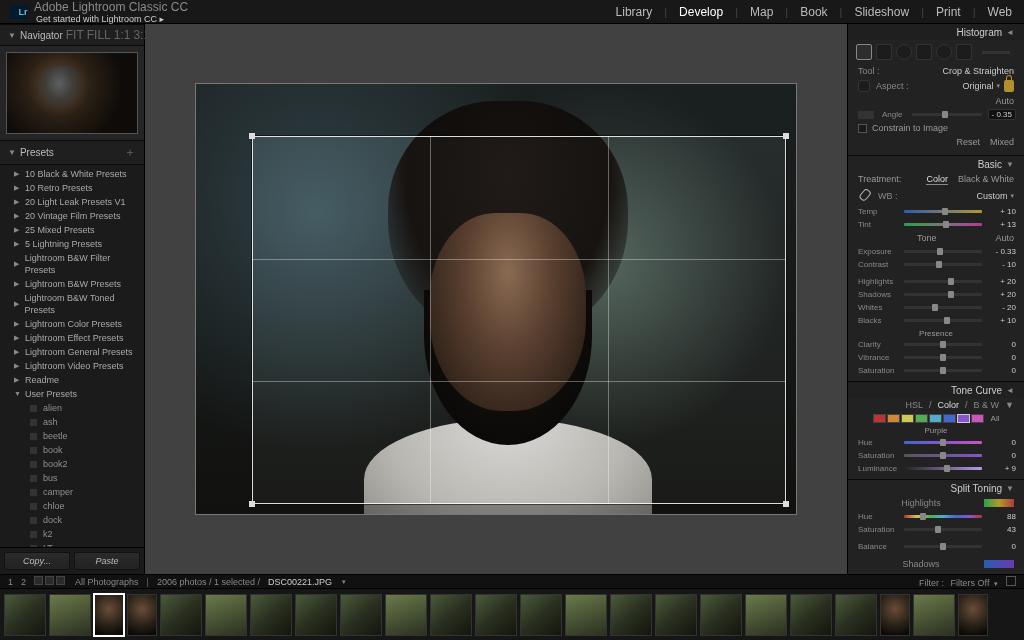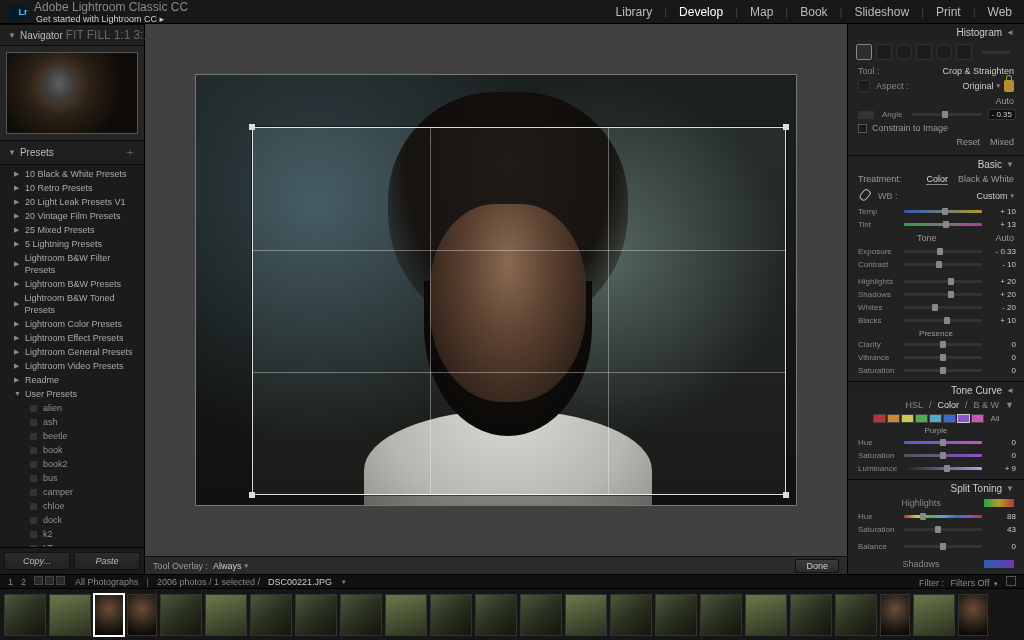--- a/index.html
+++ b/index.html
@@ -228,26 +228,20 @@
           <div class="grid-v" style="left: calc(56px + 2*(100% - 66px)/3);"></div>
           <div class="grid-h" style="top: calc(52px + (100% - 62px)/3);"></div>
           <div class="grid-h" style="top: calc(52px + 2*(100% - 62px)/3);"></div>
 
           <div class="handle" style="left:53px;top:49px;"></div>
           <div class="handle" style="right:7px;top:49px;"></div>
           <div class="handle" style="left:53px;bottom:7px;"></div>
           <div class="handle" style="right:7px;bottom:7px;"></div>
         </div>
       </div>
-      <div class="tool-overlay-bar">
-        <span>Tool Overlay :</span>
-        <span style="margin-left:5px;color:#ccc;">Always</span>
-        <span style="margin-left:3px;font-size:7px;">▾</span>
-        <div class="done-btn">Done</div>
-      </div>
     </div>
 
     <div class="rightcol">
       <div class="r-head" style="background:#1f1f1f;">
         <span class="rtitle">Histogram</span>
         <span class="rcaret">◄</span>
       </div>
       <div style="height:14px;background:#1e1e1e;"></div>
 
       <div class="r-section">

